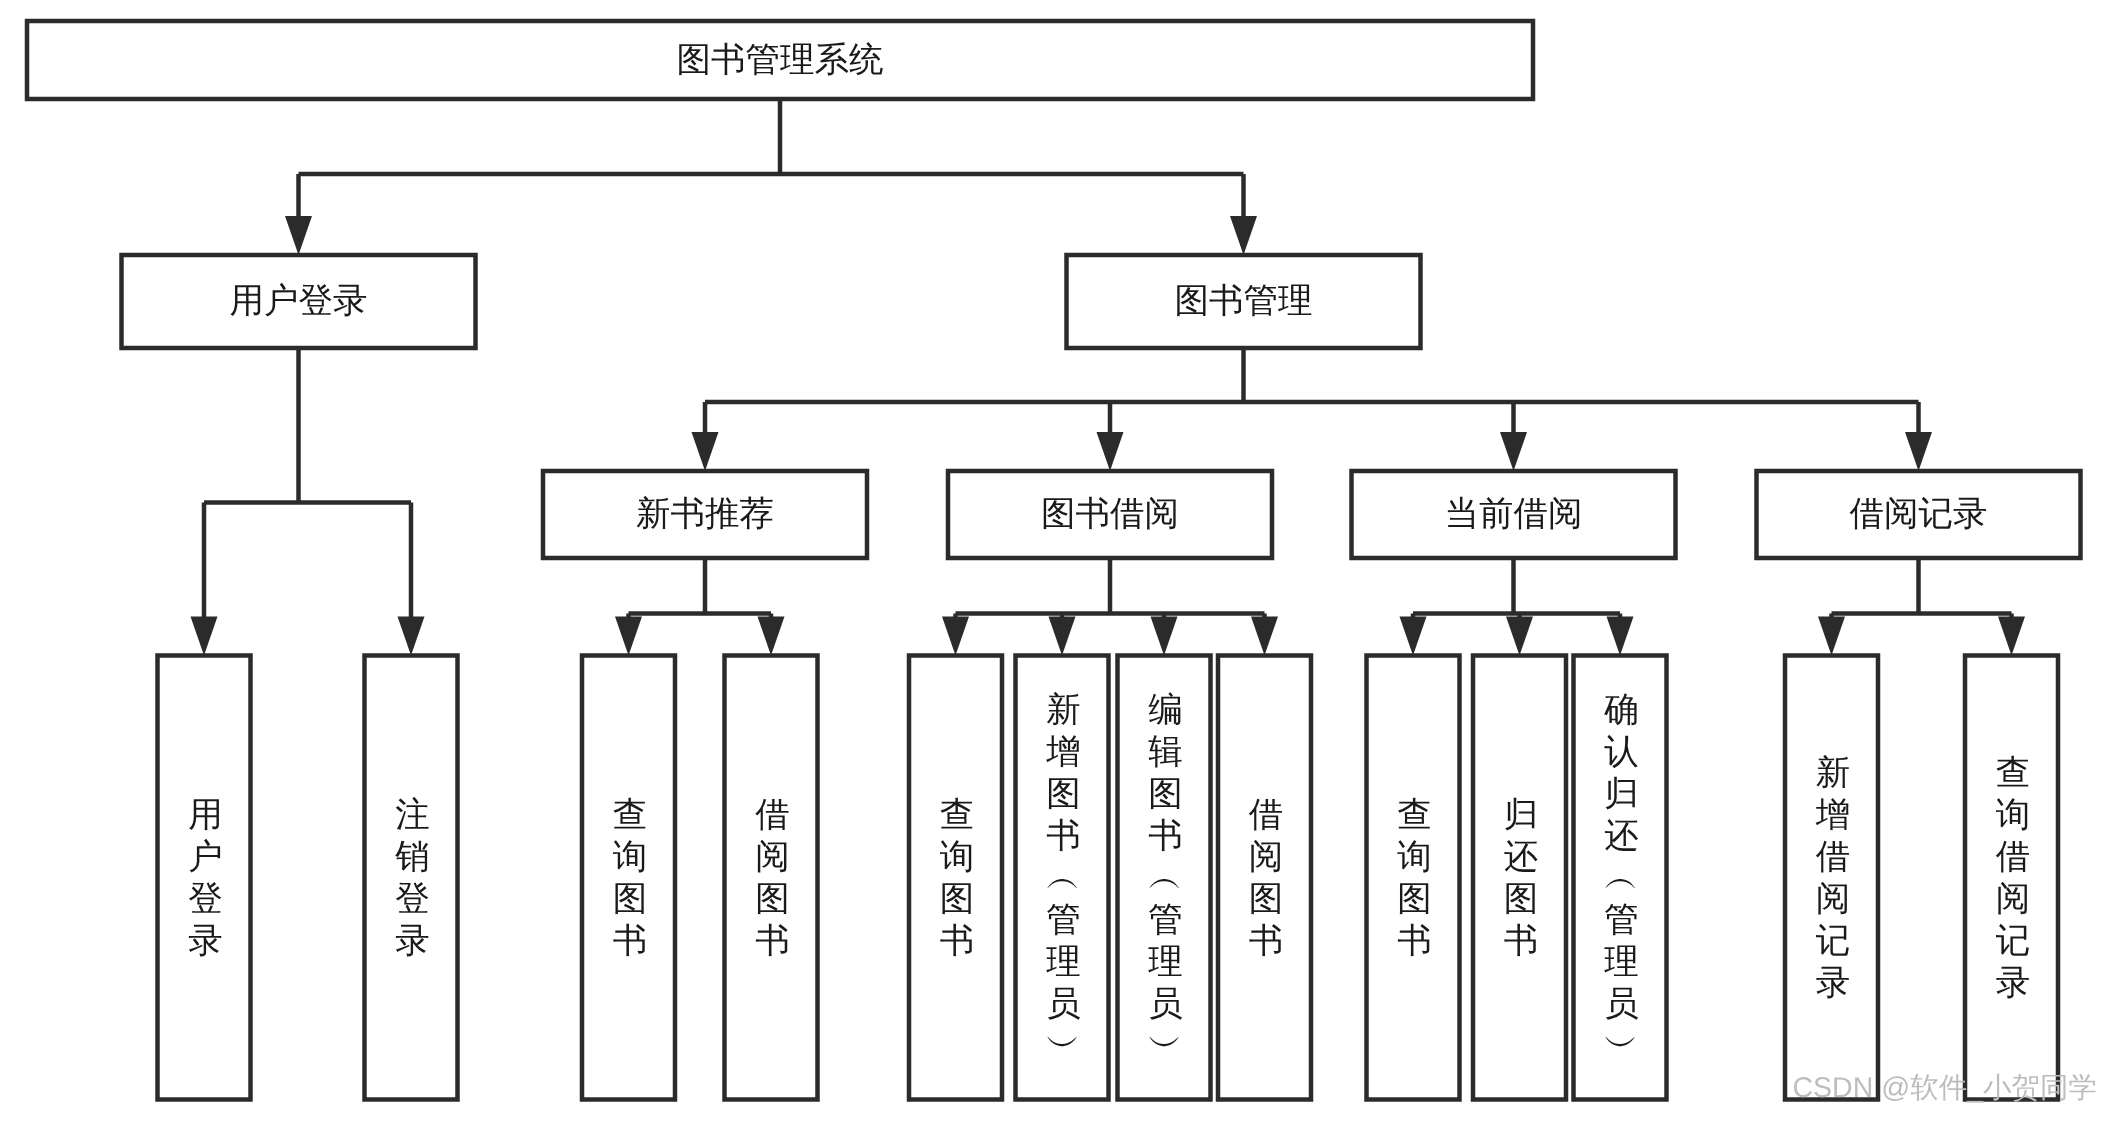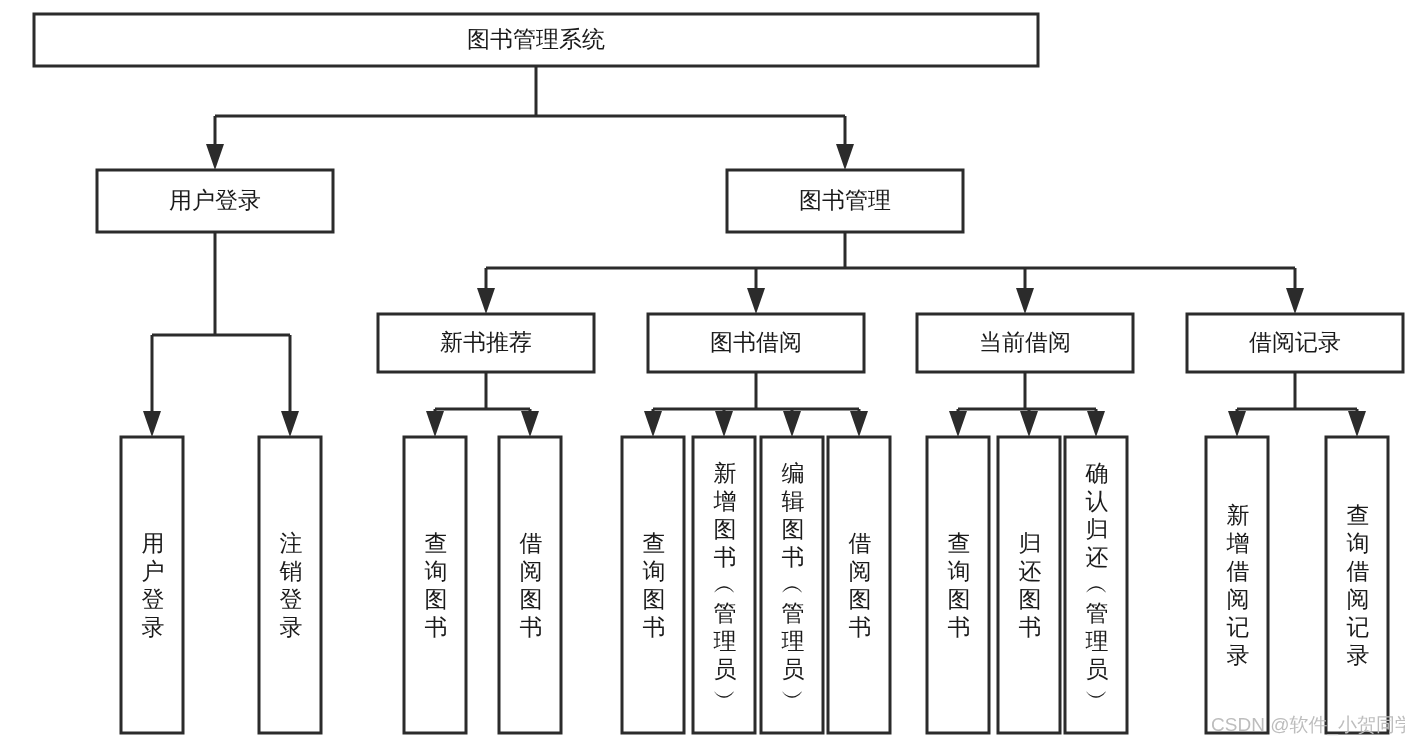--- a/index.html
+++ b/index.html
@@ -10,21 +10,21 @@
   }
   body {
     width: 1405px;
     height: 747px;
     position: relative;
     overflow: hidden;
     font-family: "Liberation Sans", "DejaVu Sans", sans-serif;
   }
   #diagram-root {
     position: absolute;
-    left: 16px;
+    left: 0;
     top: 0;
     width: 1268px;
     height: 747px;
   }
   svg#flowchart {
     display: block;
     width: 1405px;
     height: 747px;
   }
   .node-box {

